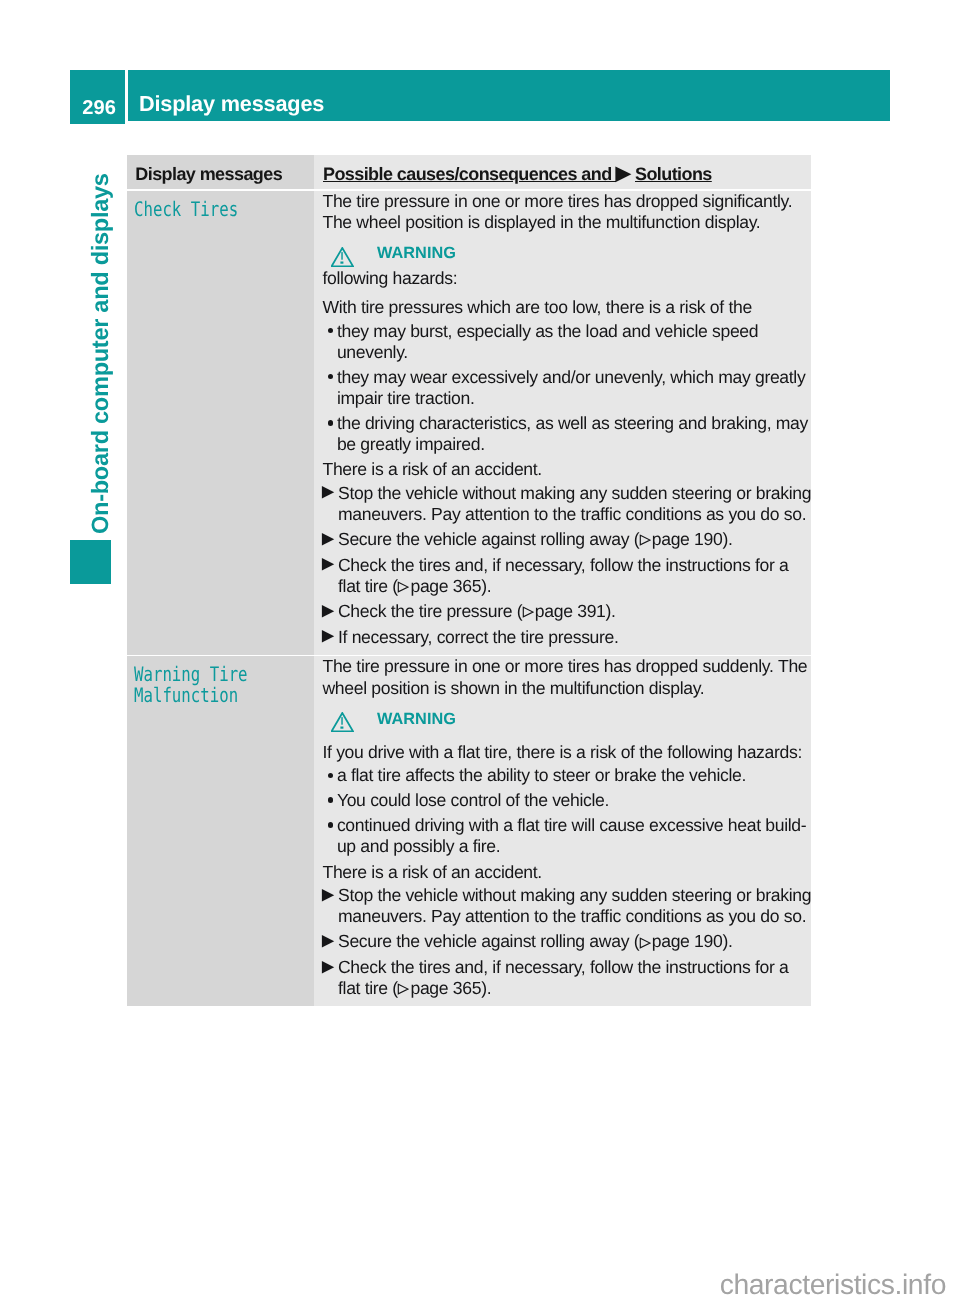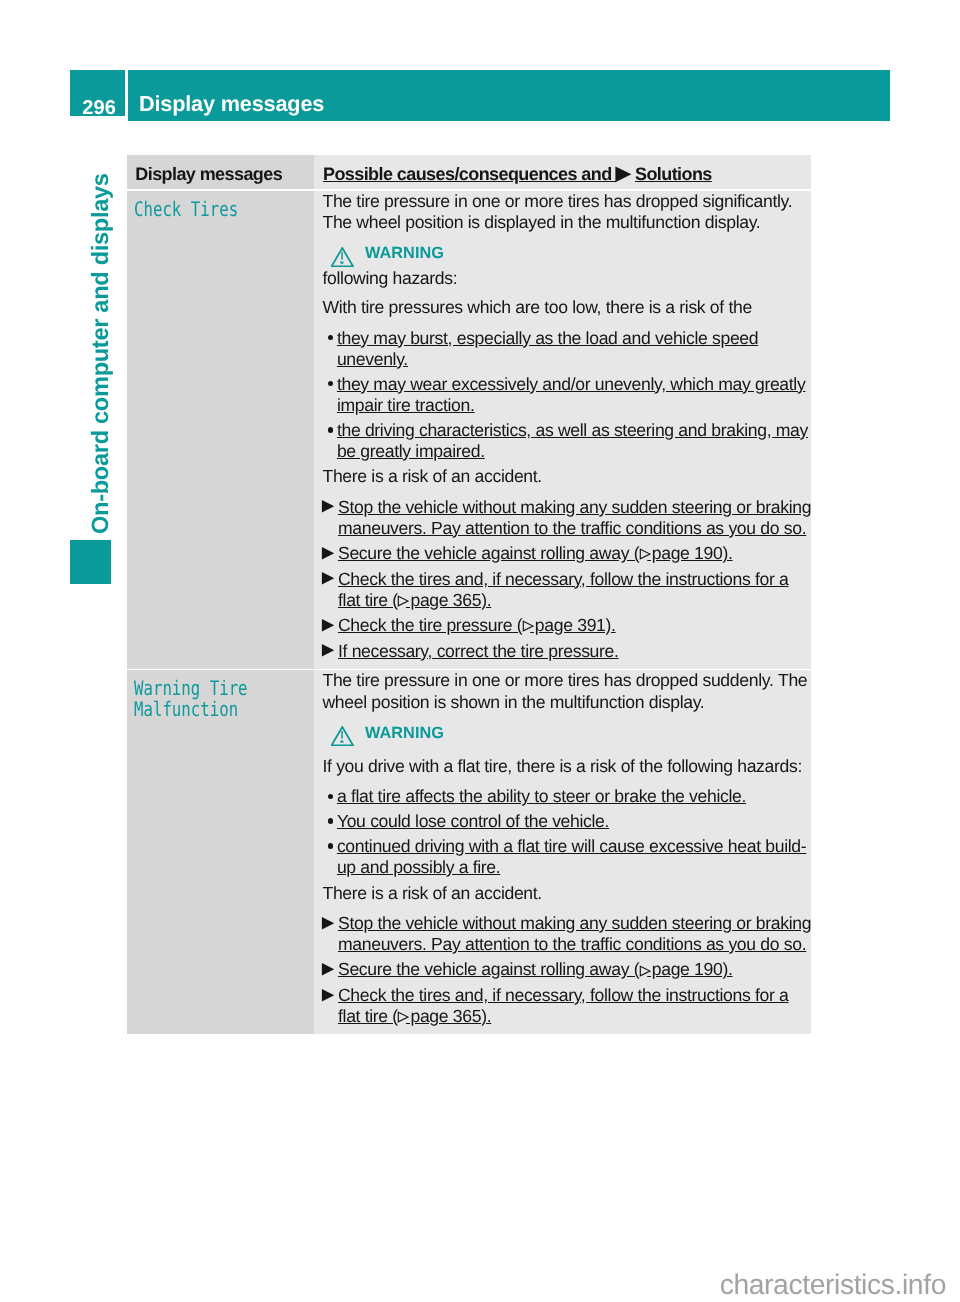--- a/index.html
+++ b/index.html
@@ -1,20 +1,20 @@
 <!DOCTYPE html>
 <html><head>
 <meta charset="utf-8">
 <style>
   html,body{margin:0;padding:0;background:#ffffff;}
   body{width:960px;height:1302px;font-family:"Liberation Sans",sans-serif;-webkit-font-smoothing:antialiased;text-rendering:geometricPrecision;}
   .page{position:relative;width:960px;height:1302px;overflow:hidden;background:#fff;}
 
   
-  .hdr-num{position:absolute;left:70px;top:69.5px;width:55.4px;height:46px;background:#0a9a9a;}
+  .hdr-num{position:absolute;left:70px;top:69.5px;width:55.4px;height:54px;background:#0a9a9a;}
   .hdr-num span{position:absolute;right:9.4px;top:28.2px;color:#ffffff;font-weight:bold;
                 font-size:20.1px;line-height:1;letter-spacing:0.1px;}
   .hdr-bar{position:absolute;left:128.2px;top:69.5px;width:762.2px;height:51.6px;background:#0a9a9a;}
   .hdr-bar span{position:absolute;left:10.8px;top:23.2px;color:#ffffff;font-weight:bold;
                 font-size:21.7px;line-height:1;letter-spacing:-0.18px;}
 
   
   .side-text{position:absolute;left:85.5px;top:169px;width:30px;height:365px;color:#0a9a9a;
              font-weight:bold;font-size:23.6px;letter-spacing:-0.3px;line-height:30px;
              writing-mode:vertical-rl;transform:rotate(180deg);white-space:nowrap;}
@@ -32,22 +32,22 @@
   .cellA .hdrtext{margin-left:8.3px;}
   .cellB .hdrtext{margin-left:9.0px;text-decoration:underline;}
 
   .msg{font-family:"DejaVu Sans Mono",monospace;font-size:20.0px;
        color:#0d9a9c;margin-left:7.0px;padding-top:8.0px;line-height:21.1px;white-space:pre;
        transform:scaleX(0.786);transform-origin:0 0;width:240px;}
   .body{margin-left:8.5px;padding-bottom:7.0px;font-size:17.6px;
         color:#161618;letter-spacing:-0.335px;}
   .ln{line-height:21.2px;white-space:nowrap;}
   .gap{margin-top:4.3px;}          
-  .gap-list{margin-top:9px;text-decoration:underline;}     
-  .gapW{margin-top:10.1px;}        
+  .gap-list{margin-top:2px;}     
+  .gapW{margin-top:10.1px;gap:12px;}        
   .gapAW{margin-top:8.0px;}        
 
   .li{display:flex;}
   .li-mark{flex:0 0 auto;line-height:21.2px;}
   .li-body{flex:1 1 auto;}
   .bullet{margin-top:3.7px;}
   .bullet:first-child{margin-top:0;}
   .bullet .li-mark{width:14.4px;padding-left:5.9px;box-sizing:border-box;}
   .step{margin-top:4.2px;}
   .step:first-child{margin-top:0;}

